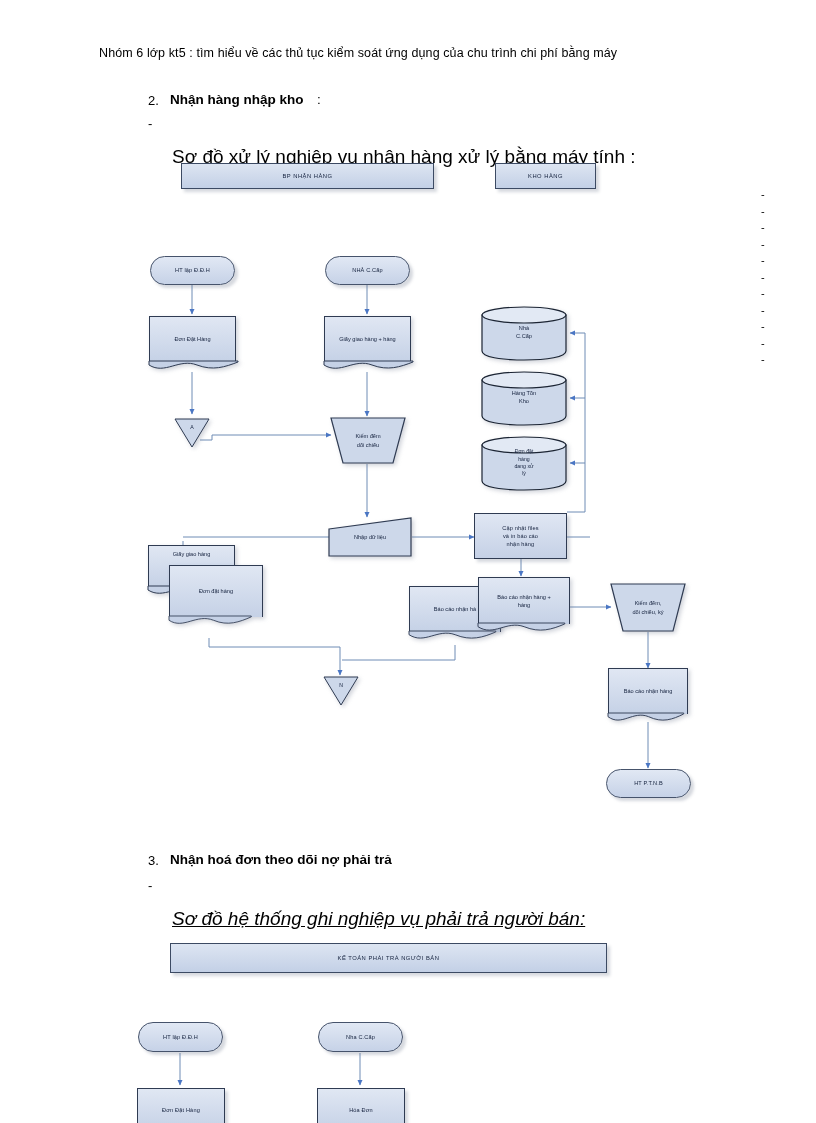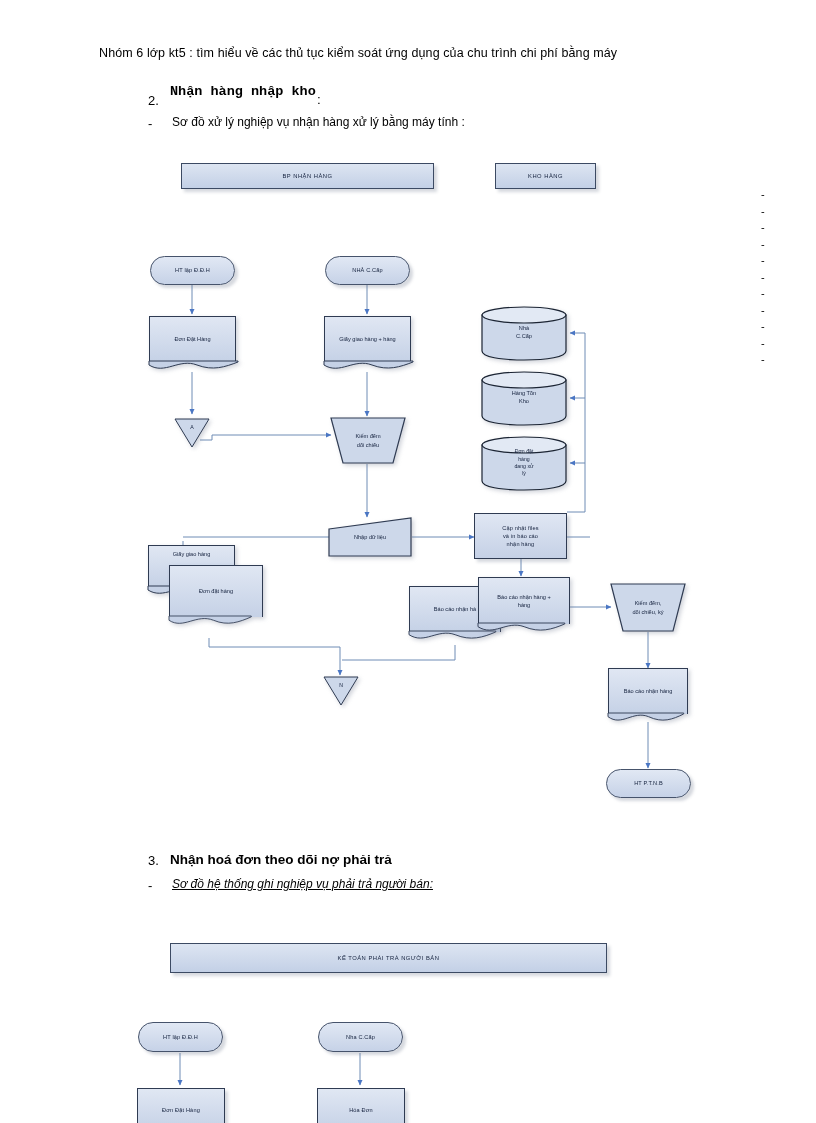--- a/index.html
+++ b/index.html
@@ -18,21 +18,21 @@
     position:absolute;left:99px;top:46px;
     font-size:12.5px;letter-spacing:.1px;white-space:nowrap;
   }
   .sec-head{
     position:absolute;font-size:13.5px;font-weight:bold;white-space:nowrap;
   }
   .sec-num{
     position:absolute;font-size:13px;font-weight:normal;
   }
   .sec-sub{
-    position:absolute;font-size:12px;white-space:nowrap;
+    position:absolute;font-size:19px;white-space:nowrap;margin-top:31px;
   }
   .sec-dash{
     position:absolute;font-size:13px;
   }
   .italic{font-style:italic;}
 
   
   .margin-list{position:absolute;left:761px;top:186px;}
   .margin-list div{font-size:11px;line-height:16.5px;color:#000;}
 
@@ -129,21 +129,21 @@
   .conn .arrow{fill:#4a76c4;stroke:none;}
 </style>
 </head>
 <body>
 
 <div class="page">
 
   <div class="doc-title">Nhóm 6 lớp kt5  : tìm hiểu về các thủ tục kiểm soát ứng dụng của chu trình  chi phí bằng máy</div>
 
   <div class="sec-num" style="left:148px;top:93px;">2.</div>
-  <div class="sec-head" style="left:170px;top:84px;font-family:Liberation Mono, monospace;">Nhận hàng nhập kho</div>
+  <div class="sec-head" style="left:170px;top:92px;">Nhận hàng nhập kho</div>
   <div class="sec-head" style="left:317px;top:92px;font-weight:normal;">:</div>
   <div class="sec-dash" style="left:148px;top:116px;">-</div>
   <div class="sec-sub" style="left:172px;top:115px;">Sơ đồ xử lý nghiệp vụ nhận  hàng  xử lý bằng máy tính  :</div>
 
   <div class="margin-list" id="margin-list">
       <div>-</div>
       <div>-</div>
       <div>-</div>
       <div>-</div>
       <div>-</div>

